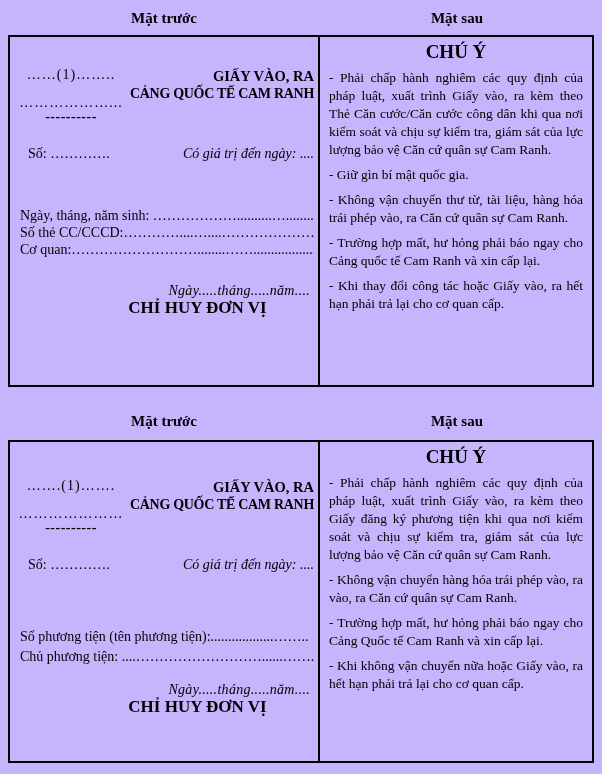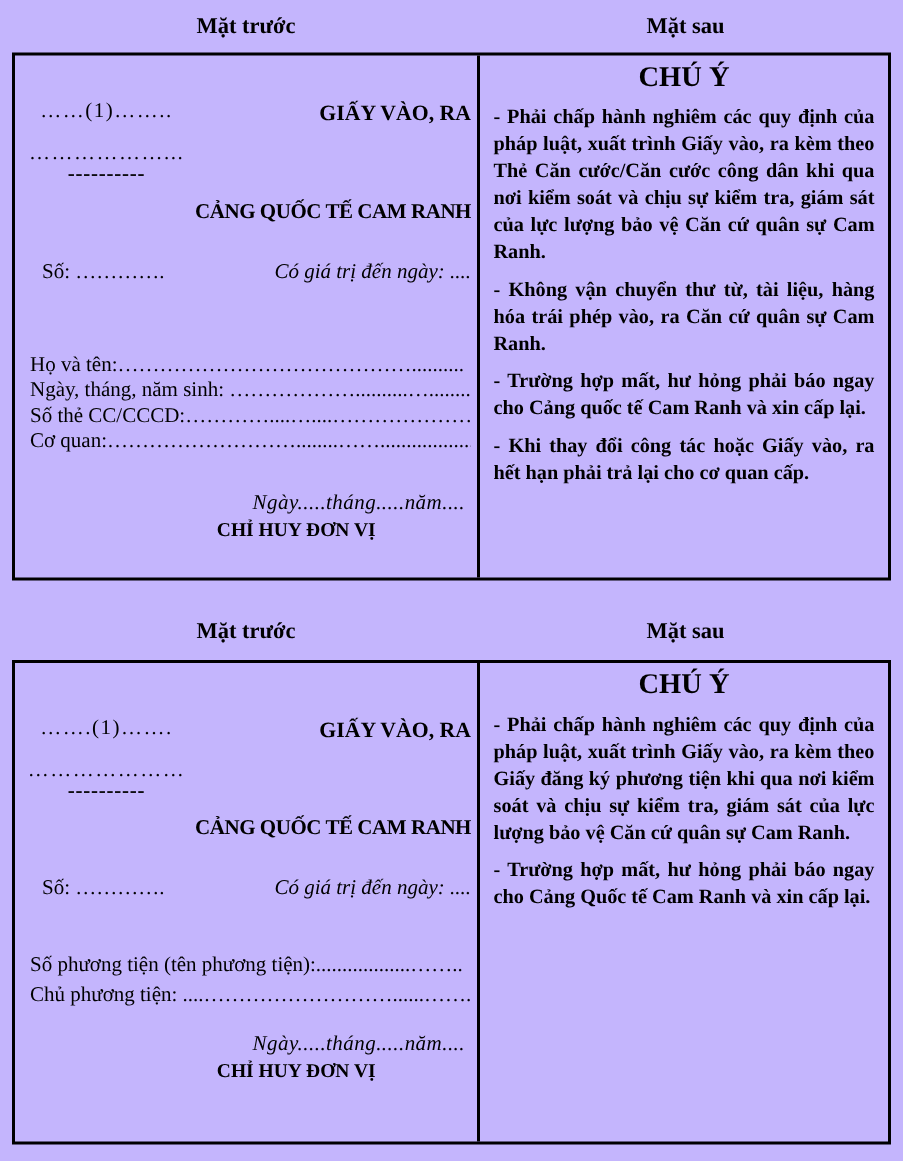--- a/index.html
+++ b/index.html
@@ -45,55 +45,54 @@
   }
   .head-row { display: flex; }
   .section-1 .head-row { margin-top: 24px; }
   .section-2 .head-row { margin-top: 30px; }
   .org-block { width: 150px; text-align: center; }
   .org-line1 { line-height: 16px; letter-spacing: 1px; }
   .org-line2 { margin-top: 12px; line-height: 16px; letter-spacing: 1px; white-space: nowrap; }
   .org-dashes { line-height: 12px; font-weight: bold; letter-spacing: 0.5px; }
   .title-block { flex: 1; text-align: right; font-weight: bold; }
   .title-l1 { font-size: 14.5px; line-height: 18px; white-space: nowrap; }
-  .title-l2 { font-size: 14px; line-height: 18px; white-space: nowrap; letter-spacing: -0.3px; margin-top: 48px; }
+  .title-l2 { font-size: 14px; line-height: 18px; white-space: nowrap; letter-spacing: -0.3px; }
   .so-row { display: flex; margin-top: 23px; align-items: baseline; gap: 32px; }
   .so { width: 150px; padding-left: 16px; white-space: nowrap; overflow: hidden; }
   .validity { flex: 1; text-align: center; font-style: italic; white-space: nowrap; }
   .fields { padding-left: 8px; }
   .section-1 .fields { margin-top: 45px; }
-  .section-2 .fields { margin-top: 33px; }
+  .section-2 .fields { margin-top: 54px; }
   .field-line { white-space: nowrap; overflow: hidden; }
   .section-1 .field-line { line-height: 17px; }
   .section-2 .field-line { line-height: 20px; }
   .sign-block { width: 225px; margin-left: auto; margin-right: 4px; text-align: center; }
   .section-1 .sign-block { margin-top: 24px; }
   .section-2 .sign-block { margin-top: 14px; }
   .sign-date { font-style: italic; font-size: 14px; line-height: 17px; letter-spacing: 0.3px; text-align: right; }
-  .signer { font-weight: bold; font-size: 13px; line-height: 18px; }
+  .signer { font-weight: bold; font-size: 17px; line-height: 18px; }
 
   
   .back-col {
     flex: 1;
     padding: 5px 9px 4px 9px;
     font-size: 13.5px;
     overflow: hidden;
   }
   .notice-title {
     text-align: center;
     font-weight: bold;
     font-size: 19px;
     line-height: 20px;
   }
   .notice-item {
     margin-top: 7px;
     line-height: 18px;
     text-align: justify;
     text-justify: inter-word;
-    font-weight: bold;
   }
 </style>
 </head>
 <body>
 
 <div class="page">
 
   <section class="section-1">
     <div class="col-headers">
       <div class="col-header front">Mặt trước</div>
@@ -111,34 +110,34 @@
           <div class="title-block">
             <div class="title-l1">GIẤY VÀO, RA</div>
             <div class="title-l2">CẢNG QUỐC TẾ CAM RANH</div>
           </div>
         </div>
         <div class="so-row">
           <div class="so">Số: ………….</div>
           <div class="validity">Có giá trị đến ngày: ....</div>
         </div>
         <div class="fields">
-          <div class="field-line">Họ và tên:……………………………………..........</div>
           <div class="field-line">Ngày, tháng, năm sinh: ………………..........…..........</div>
           <div class="field-line">Số thẻ CC/CCCD:…………....…....……………………</div>
           <div class="field-line">Cơ quan:………………………........……...................</div>
         </div>
         <div class="sign-block">
           <div class="sign-date">Ngày.....tháng.....năm....</div>
           <div class="signer">CHỈ HUY ĐƠN VỊ</div>
         </div>
       </div>
 
       <div class="back-col">
         <div class="notice-title">CHÚ Ý</div>
         <p class="notice-item">- Phải chấp hành nghiêm các quy định của pháp luật, xuất trình Giấy vào, ra kèm theo Thẻ Căn cước/Căn cước công dân khi qua nơi kiểm soát và chịu sự kiểm tra, giám sát của lực lượng bảo vệ Căn cứ quân sự Cam Ranh.</p>
+        <p class="notice-item">- Giữ gìn bí mật quốc gia.</p>
         <p class="notice-item">- Không vận chuyển thư từ, tài liệu, hàng hóa trái phép vào, ra Căn cứ quân sự Cam Ranh.</p>
         <p class="notice-item">- Trường hợp mất, hư hỏng phải báo ngay cho Cảng quốc tế Cam Ranh và xin cấp lại.</p>
         <p class="notice-item">- Khi thay đổi công tác hoặc Giấy vào, ra hết hạn phải trả lại cho cơ quan cấp.</p>
       </div>
     </div>
   </section>
 
   <section class="section-2">
     <div class="col-headers">
       <div class="col-header front">Mặt trước</div>
@@ -168,18 +167,20 @@
         </div>
         <div class="sign-block">
           <div class="sign-date">Ngày.....tháng.....năm....</div>
           <div class="signer">CHỈ HUY ĐƠN VỊ</div>
         </div>
       </div>
 
       <div class="back-col">
         <div class="notice-title">CHÚ Ý</div>
         <p class="notice-item">- Phải chấp hành nghiêm các quy định của pháp luật, xuất trình Giấy vào, ra kèm theo Giấy đăng ký phương tiện khi qua nơi kiểm soát và chịu sự kiểm tra, giám sát của lực lượng bảo vệ Căn cứ quân sự Cam Ranh.</p>
+        <p class="notice-item">- Không vận chuyển hàng hóa trái phép vào, ra vào, ra Căn cứ quân sự Cam Ranh.</p>
         <p class="notice-item">- Trường hợp mất, hư hỏng phải báo ngay cho Cảng Quốc tế Cam Ranh và xin cấp lại.</p>
+        <p class="notice-item">- Khi không vận chuyển nữa hoặc Giấy vào, ra hết hạn phải trả lại cho cơ quan cấp.</p>
       </div>
     </div>
   </section>
 
 </div>
 
 </body></html>

